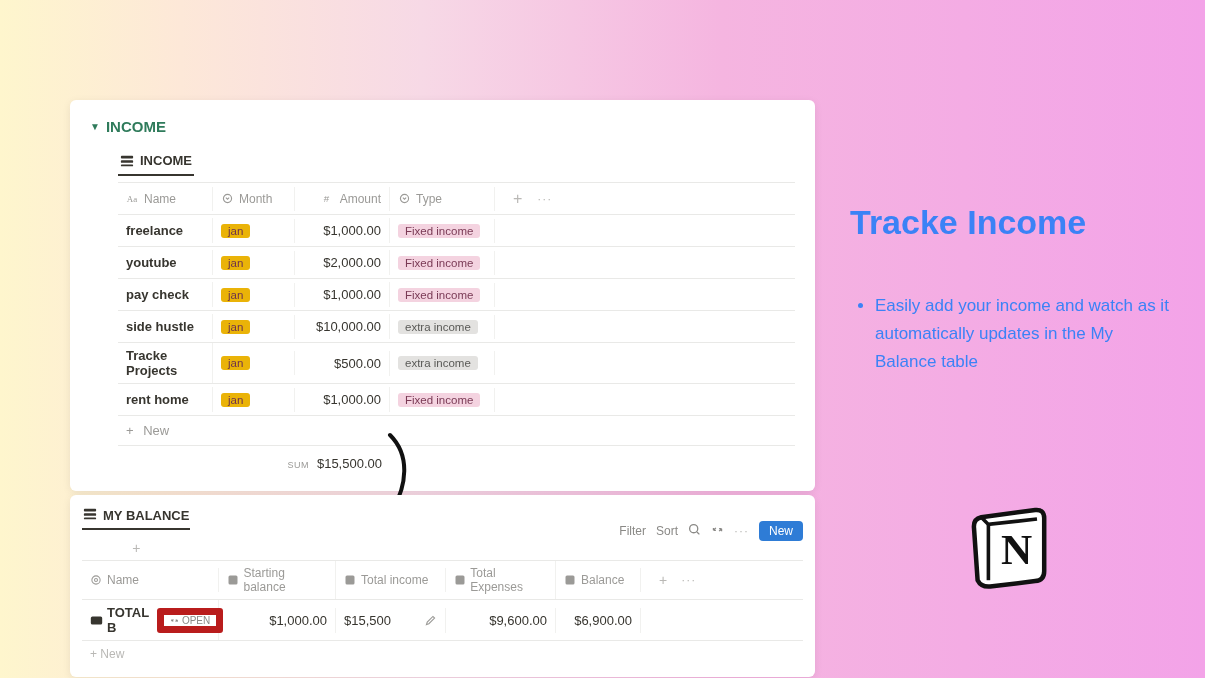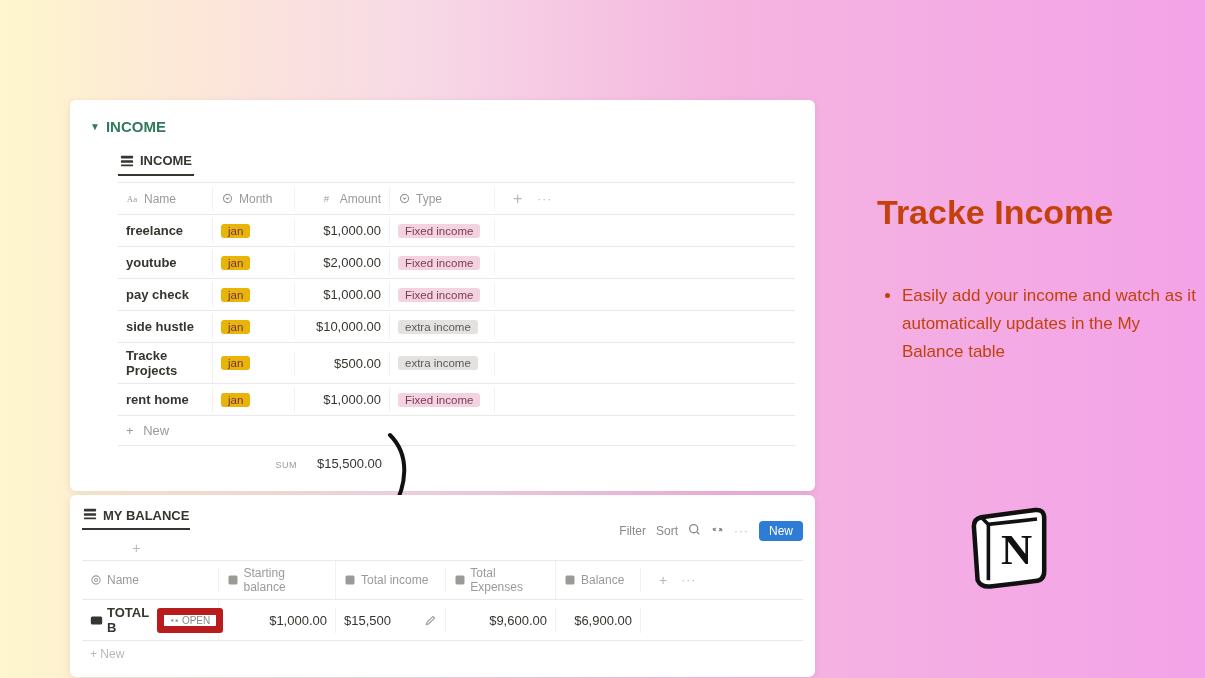--- a/index.html
+++ b/index.html
@@ -9,24 +9,23 @@
   background: linear-gradient(90deg, #fef6cd 0%, #fde8d8 15%, #f7d9e6 35%, #f5b5e0 60%, #f3a3e8 100%);
   font-family: -apple-system, BlinkMacSystemFont, "Segoe UI", Helvetica, sans-serif;
   position: relative;
   overflow: hidden;
 }
 
 
 .side {
   position: absolute;
   left: 850px;
-  top: 193px;
+  top: 203px;
   width: 320px;
-  color: #c2410c;
-  margin-left: 27px;
+  color: #3b82f6;
 }
 .side h1 { font-size: 34px; font-weight: 800; margin-bottom: 50px; }
 .side ul { padding-left: 25px; font-size: 17px; line-height: 1.65; }
 
 
 .panel {
   position: absolute;
   background: #fff;
   border-radius: 6px;
   box-shadow: 0 2px 8px rgba(0,0,0,.08);
@@ -59,21 +58,21 @@
 .tag.gray { background: #e3e2e0; color: #5a5a57; }
 
 .addcol { color: #b9b8b5; font-size: 16px; padding: 0 10px; }
 .dots { color: #b9b8b5; letter-spacing: 1px; }
 
 .newrow { margin-left: 28px; padding: 7px 8px; color: #9b9a97; border-bottom: 1px solid #e9e9e7; cursor: pointer; font-size: 13px; }
 .newrow .plus { margin-right: 6px; }
 
 .sumrow { margin-left: 28px; display: flex; padding-top: 10px; }
 .sumrow .spacer1 { width: 177px; }
-.sumrow .sumcell { width: 95px; display: flex; justify-content: flex-end; gap: 20px; align-items: baseline; padding-right: 8px; }
+.sumrow .sumcell { width: 95px; display: flex; justify-content: flex-end; gap: 8px; align-items: baseline; padding-right: 8px; }
 .sumlabel { font-size: 9px; color: #9b9a97; letter-spacing: .5px; }
 .sumval { font-size: 13px; font-weight: 500; }
 
 
 .bal-head { display: flex; align-items: center; justify-content: space-between; margin-bottom: 4px; }
 .bal-tabs { display: flex; align-items: center; gap: 10px; flex-direction: column; }
 .bal-tab { display: inline-flex; align-items: center; gap: 6px; font-size: 13px; font-weight: 700; padding: 2px 1px 4px; border-bottom: 2px solid #37352f; }
 .bal-actions { display: flex; align-items: center; gap: 10px; color: #8a8986; font-size: 12px; }
 .bal-actions .item { cursor: pointer; }
 .btn-new { background: #2e7cd6; color: #fff; padding: 3px 10px; border-radius: 4px; font-size: 12px; font-weight: 500; cursor: pointer; }

